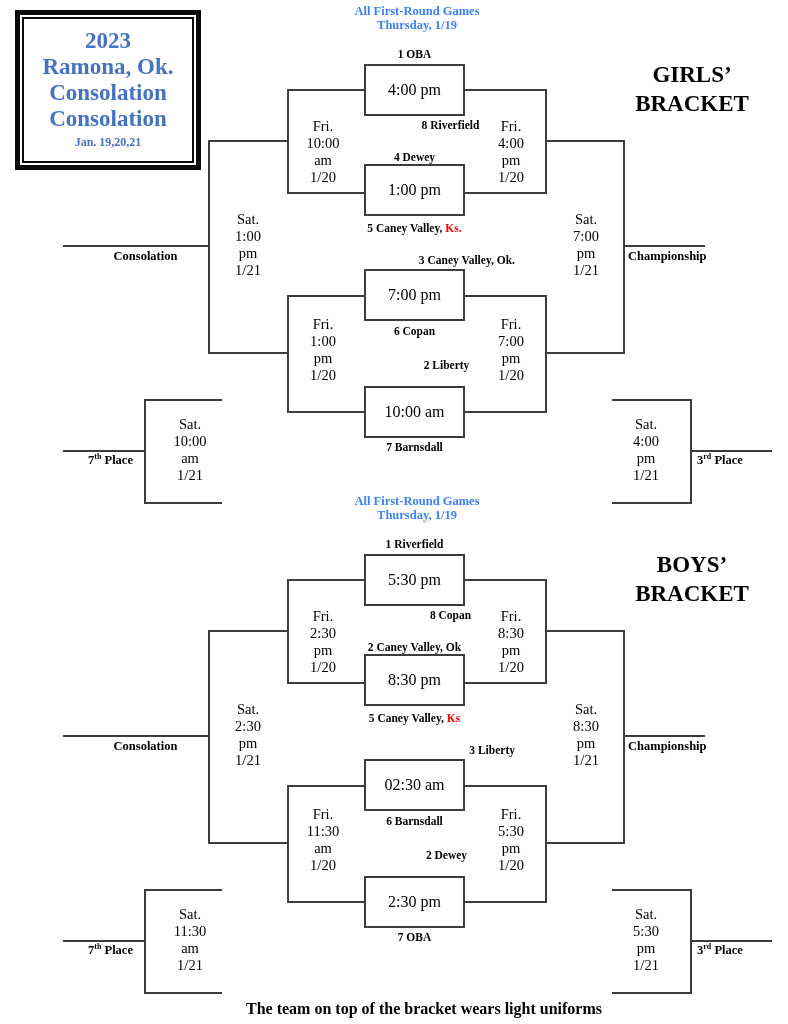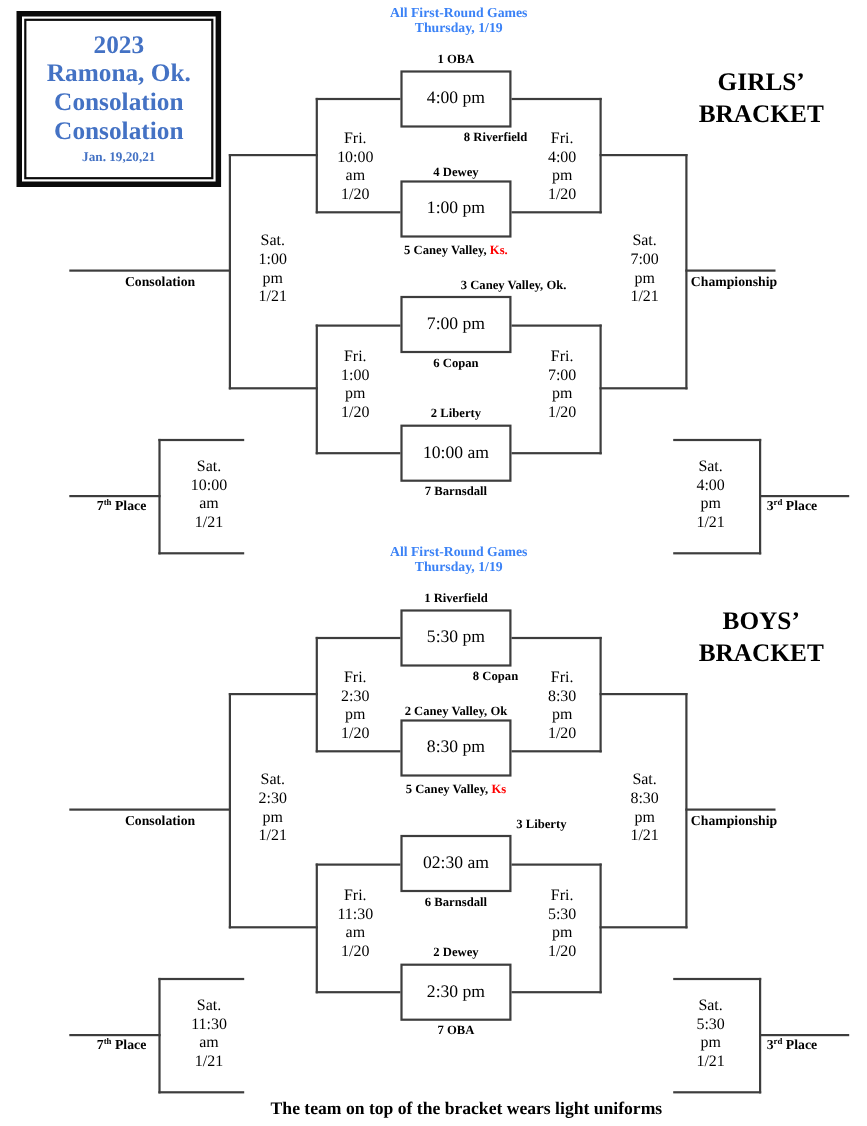--- a/index.html
+++ b/index.html
@@ -50,21 +50,21 @@
 
   
   .gamebox{position:absolute;left:364px;width:101px;height:52px;border:2px solid #3d3d3d;
            box-sizing:border-box;background:#fff;display:flex;align-items:center;justify-content:center;
            font-size:16px;}
   .gb1{top:64px;}.gb2{top:164px;}.gb3{top:256px;margin-top:13px;}.gb4{top:386px;}
   .team{position:absolute;left:314px;width:201px;text-align:center;font-weight:700;font-size:11.5px;line-height:15px;}
   .ta1{top:47px;}.tb1{top:118px;margin-left:36px;}
   .ta2{top:150px;}.tb2{top:221px;}
   .ta3{top:253px;text-align:right;}.tb3{top:324px;}
-  .ta4{top:369px;}.tb4{top:440px;}
+  .ta4{top:358px;margin-left:32px;}.tb4{top:440px;}
   .red{color:#ff0000;}
 
   
   .note{position:absolute;top:4px;left:292px;width:250px;color:#3b82f6;font-weight:700;
         font-size:12.5px;line-height:14px;text-align:center;white-space:pre-line;}
   .btitle{position:absolute;top:60px;left:598px;width:188px;font-weight:700;font-size:23px;
         line-height:29px;text-align:center;white-space:pre-line;}
   .sched{position:absolute;font-size:14.5px;line-height:17px;text-align:center;white-space:pre-line;}
   .fri-lu{top:118px;left:285px;width:76px;}
   .fri-ld{top:316px;left:285px;width:76px;}

